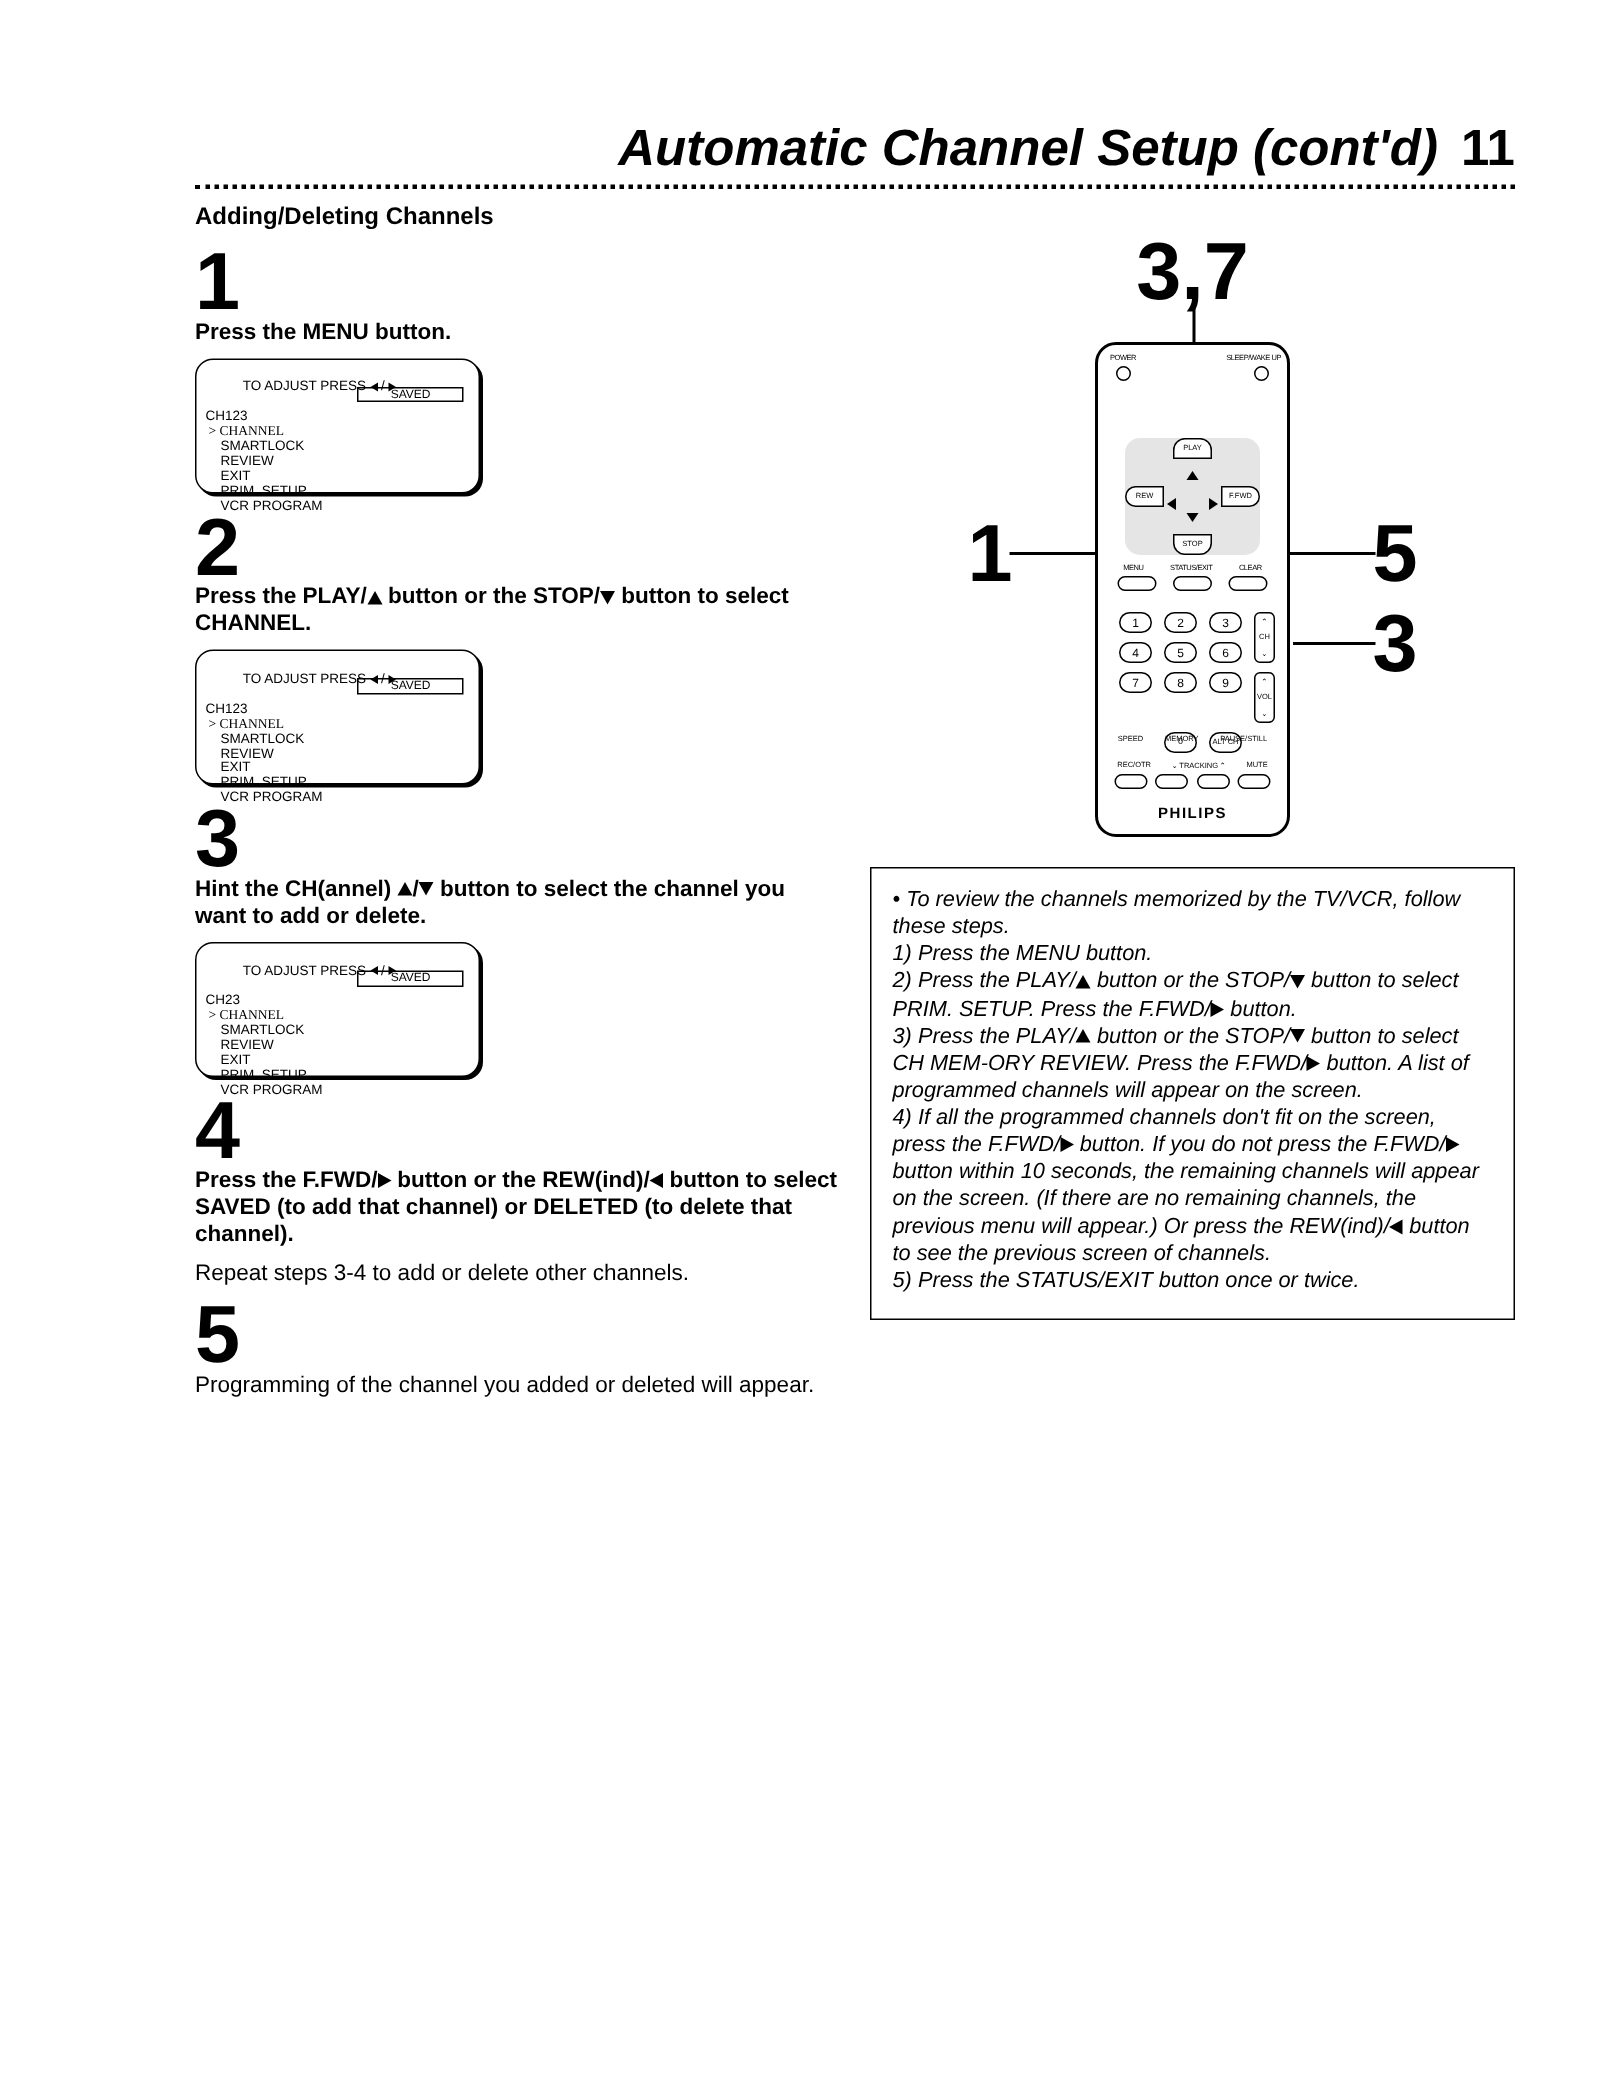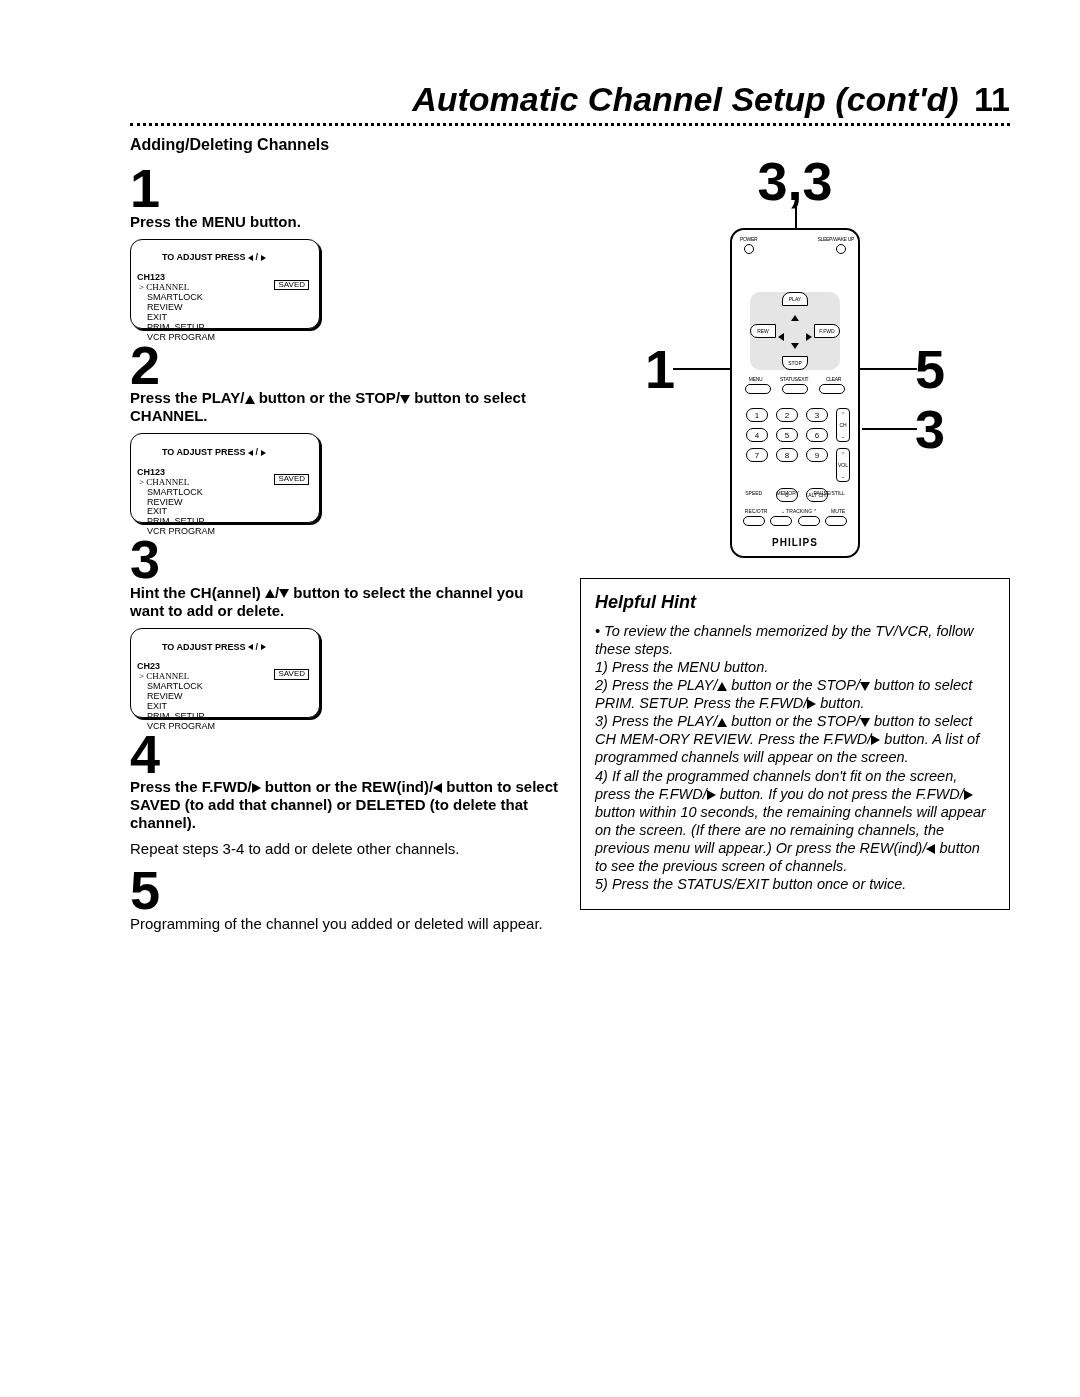--- a/index.html
+++ b/index.html
@@ -71,29 +71,29 @@
     width: 190px;
     height: 90px;
     position: relative;
     margin-bottom: 12px;
     padding: 4px 6px;
     font-size: 9px;
     line-height: 1.1;
     box-shadow: 2px 2px 0 #000;
     background: #fff;
   }
-  .osd .osd-line { white-space: pre; font-weight: bold; }
+  .osd .osd-line { white-space: pre; }
   .osd .saved-box {
     border: 1px solid #000;
     display: inline-block;
-    padding: 0 3px;
+    padding: 0 21px;
     font-size: 8px;
     position: absolute;
     right: 10px;
-    top: 40px;
+    top: 18px;
   }
   .osd .menu-item { padding-left: 10px; }
   .osd .caret { padding-left: 2px; font-family: Liberation Serif, serif; }
   .tri-up, .tri-down, .tri-left, .tri-right {
     display: inline-block;
     width: 0; height: 0;
     vertical-align: middle;
   }
   .tri-up    { border-left: 5px solid transparent; border-right: 5px solid transparent; border-bottom: 9px solid #000; }
   .tri-down  { border-left: 5px solid transparent; border-right: 5px solid transparent; border-top: 9px solid #000; }
@@ -324,21 +324,21 @@
       <div class="step-sub">Repeat steps 3-4 to add or delete other channels.</div>
 
       <div class="step-num">5</div>
       <div class="step-sub">Programming of the channel you added or deleted will appear.</div>
 
     </div>
 
     <div class="right-col">
 
       <div class="remote-wrap">
-        <div class="callout-num" style="left:50%;transform:translateX(-50%);top:-8px;">3,3</div>
+        <div class="callout-num" style="left:50%;transform:translateX(-50%);top:-8px;">3,7</div>
         <div class="callout-line" style="left:50%;width:2px;height:28px;top:46px;"></div>
 
         <div class="callout-num" style="left:-10px;top:180px;">1</div>
         <div class="callout-line" style="left:18px;width:60px;top:210px;"></div>
 
         <div class="callout-num" style="right:-10px;top:180px;">5</div>
         <div class="callout-line" style="right:18px;width:60px;top:210px;"></div>
 
         <div class="callout-num" style="right:-10px;top:240px;">3</div>
         <div class="callout-line" style="right:18px;width:55px;top:270px;"></div>
@@ -429,21 +429,20 @@
             <div class="oval"></div>
             <div class="oval"></div>
             <div class="oval"></div>
           </div>
 
           <div class="brand">PHILIPS</div>
         </div>
       </div>
 
       <div class="hint-box">
-        <div class="hint-title">Helpful Hint</div>
         <div class="hint-body">
           <span>• </span><span>To review the channels memorized by the TV/VCR, follow these steps.</span><br>
           <span>1) Press the MENU button.</span><br>
           <span>2) Press the PLAY/</span><span class="tri-up"></span><span> button or the STOP/</span><span class="tri-down"></span><span> button to select PRIM. SETUP. Press the F.FWD/</span><span class="tri-right"></span><span> button.</span><br>
           <span>3) Press the PLAY/</span><span class="tri-up"></span><span> button or the STOP/</span><span class="tri-down"></span><span> button to select CH MEM-ORY REVIEW. Press the F.FWD/</span><span class="tri-right"></span><span> button. A list of programmed channels will appear on the screen.</span><br>
           <span>4) If all the programmed channels don't fit on the screen, press the F.FWD/</span><span class="tri-right"></span><span> button. If you do not press the F.FWD/</span><span class="tri-right"></span><span> button within 10 seconds, the remaining channels will appear on the screen. (If there are no remaining channels, the previous menu will appear.) Or press the REW(ind)/</span><span class="tri-left"></span><span> button to see the previous screen of channels.</span><br>
           <span>5) Press the STATUS/EXIT button once or twice.</span>
         </div>
       </div>
 

